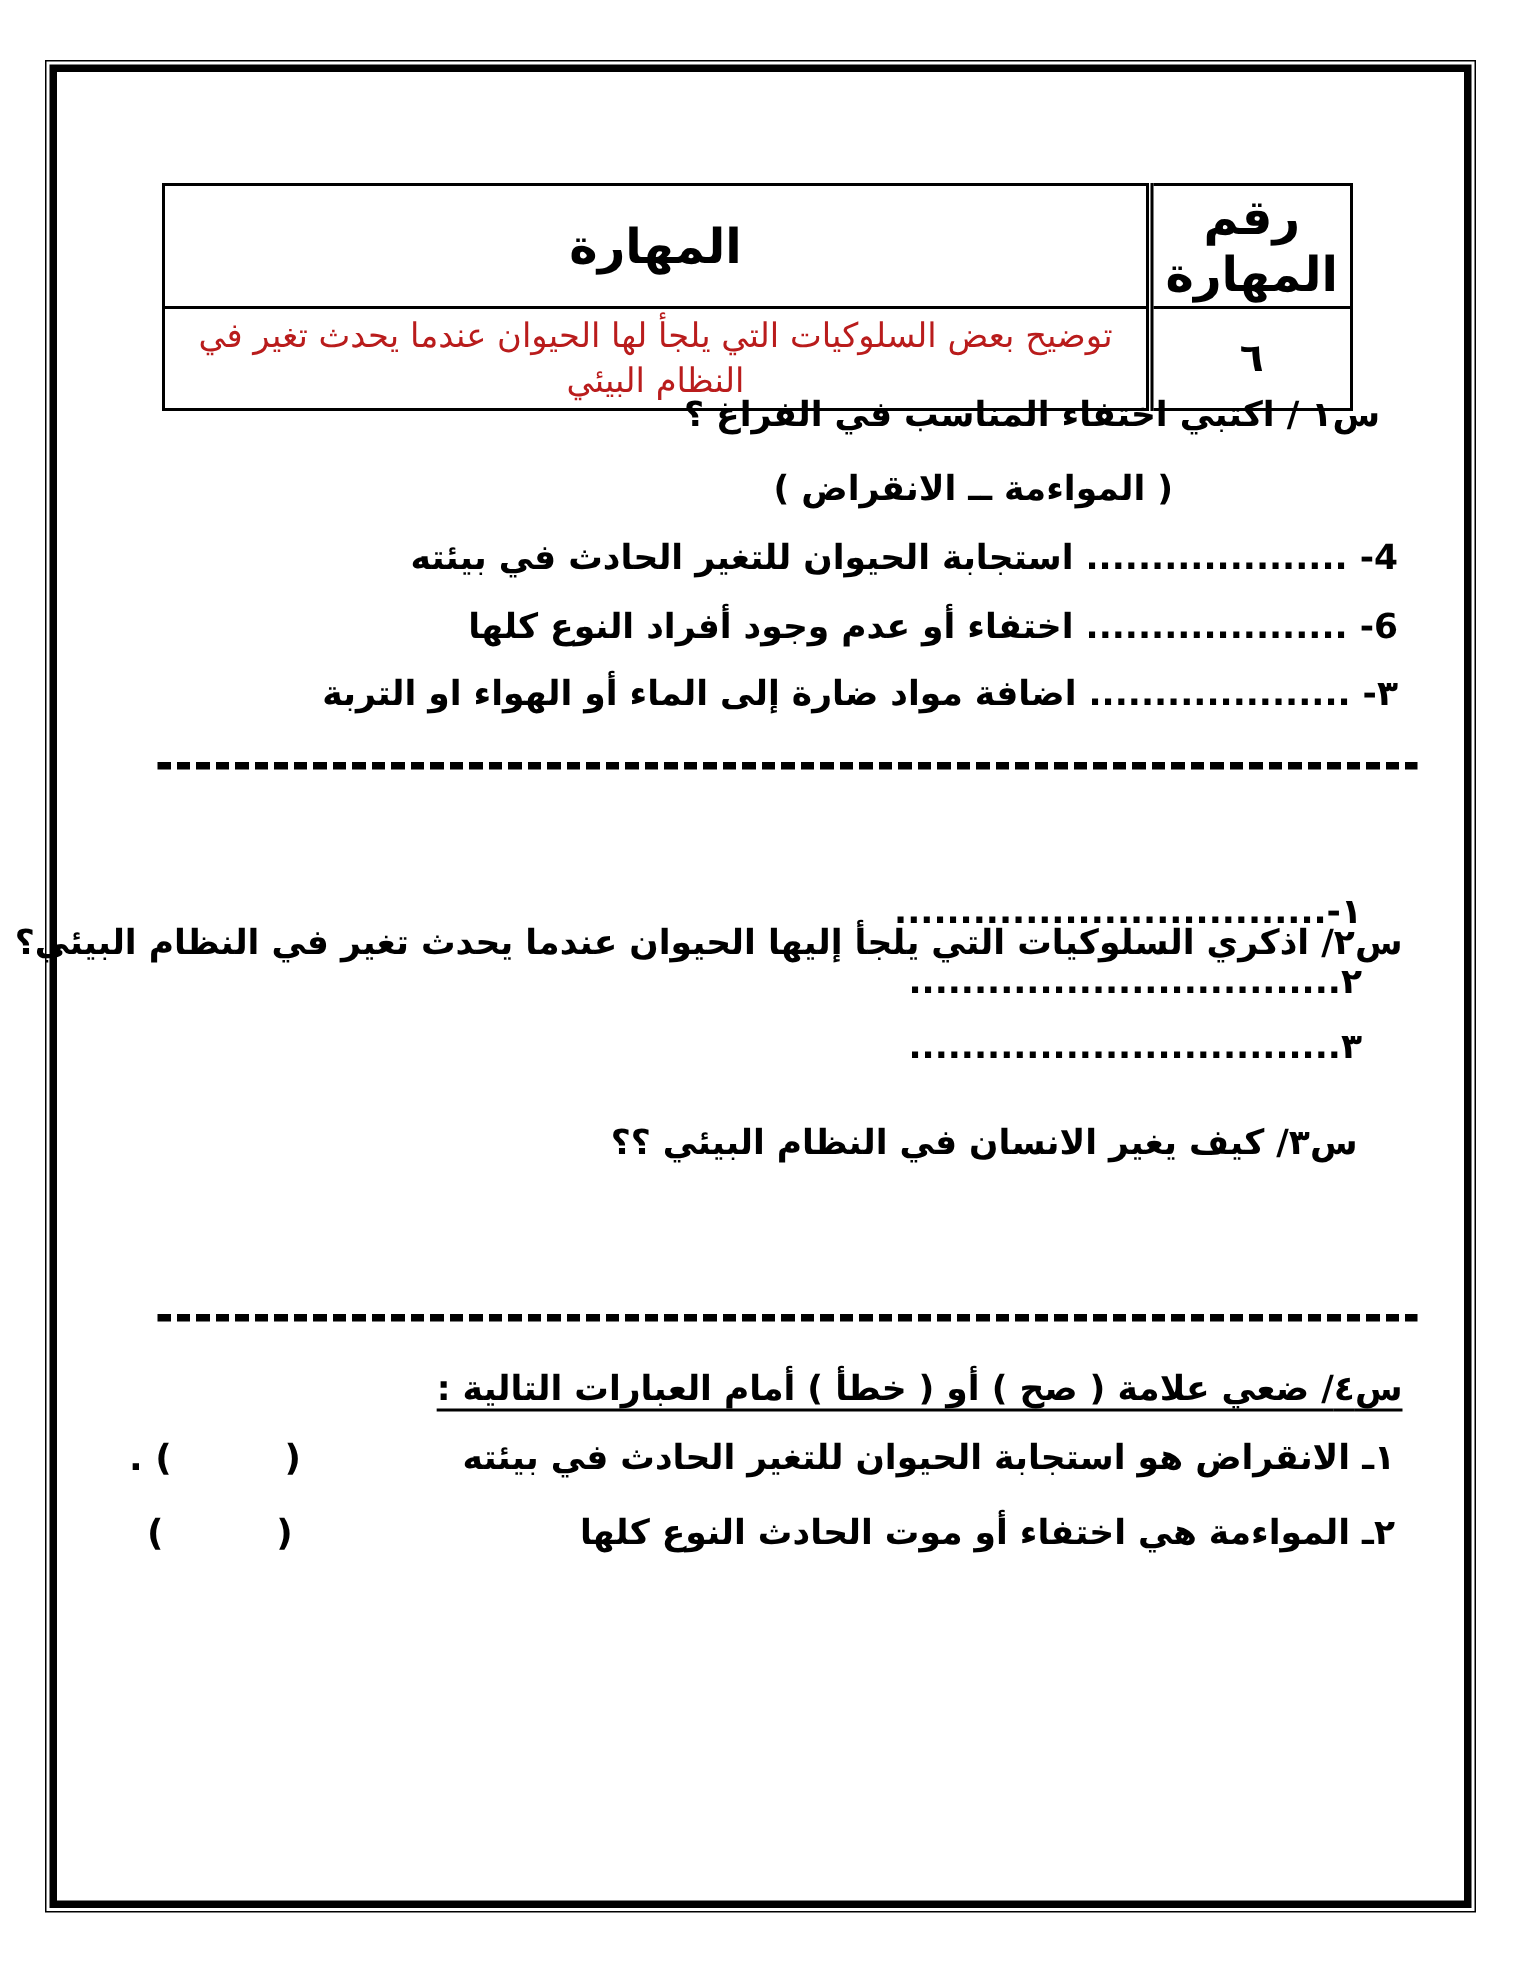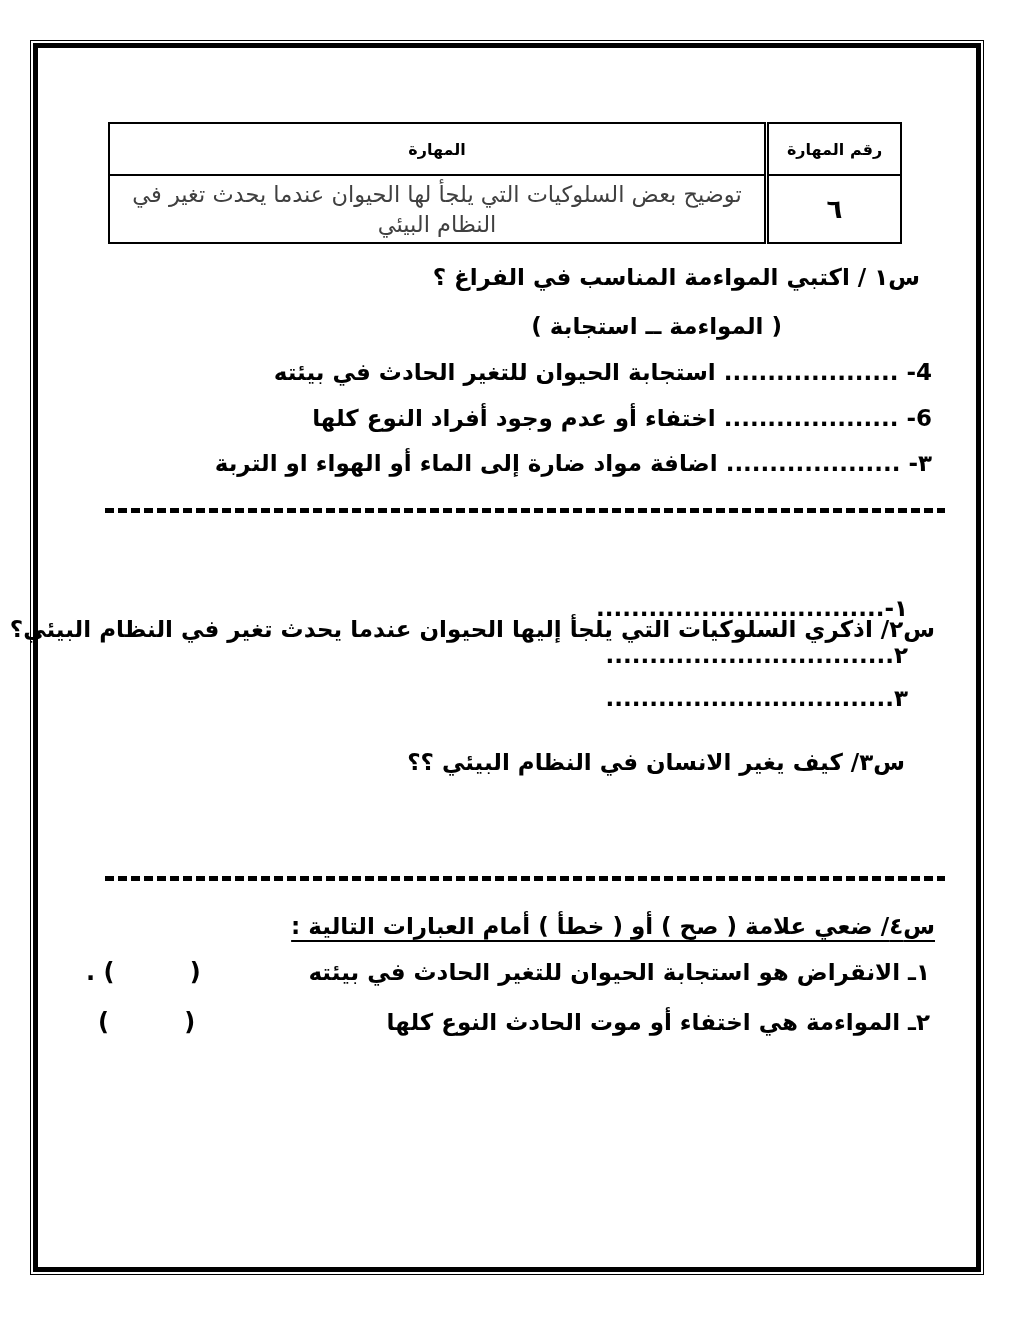--- a/index.html
+++ b/index.html
@@ -28,21 +28,21 @@
     table-layout: fixed;
     direction: rtl;
   }
   table.skill-table th, table.skill-table td {
     border: 2px solid #000000;
     text-align: center;
     vertical-align: middle;
     padding: 2px 6px;
   }
   table.skill-table .num-col { width: 119px; border-left: 5px double #000000; }
-  table.skill-table th { font-size: 16px; font-weight: bold; height: 46px; margin-left: 28px; }
+  table.skill-table th { font-size: 32px; font-weight: bold; height: 46px; margin-left: 28px; }
   table.skill-table td { height: 62px; }
   td.skill-desc { font-size: 22.5px; font-weight: normal; line-height: 1.35; }
   td.skill-num  { font-size: 26px; font-weight: bold; }
   .line {
     position: absolute;
     direction: rtl;
     text-align: right;
     white-space: nowrap;
     font-weight: bold;
     font-size: 23px;
@@ -75,27 +75,27 @@
 <div class="frame"></div>
 
 <table class="skill-table">
   <tbody>
     <tr>
       <th class="num-col">رقم المهارة</th>
       <th>المهارة</th>
     </tr>
     <tr>
       <td class="num-col skill-num">٦</td>
-      <td class="skill-desc red-text" style="color: #404040;">توضيح بعض السلوكيات التي يلجأ لها الحيوان عندما يحدث تغير في النظام البيئي</td>
+      <td class="skill-desc red-text" style="color: #b91c1c;">توضيح بعض السلوكيات التي يلجأ لها الحيوان عندما يحدث تغير في النظام البيئي</td>
     </tr>
   </tbody>
 </table>
 
-<div class="line" style="top:262px; right:99px;">س١ / اكتبي المواءمة المناسب في الفراغ ؟</div>
-<div class="line" style="top:311px; right:237px;">( المواءمة ــ استجابة )</div>
+<div class="line" style="top:262px; right:99px;">س١ / اكتبي اختفاء المناسب في الفراغ ؟</div>
+<div class="line" style="top:311px; right:237px;">( المواءمة ــ الانقراض )</div>
 <div class="line" style="top:357px; right:87px;">4- .................... استجابة الحيوان للتغير الحادث في بيئته</div>
 <div class="line" style="top:403px; right:87px;">6- .................... اختفاء أو عدم وجود أفراد النوع كلها</div>
 <div class="line" style="top:448px; right:87px;margin-left:36px;">٣- .................... اضافة مواد ضارة إلى الماء أو الهواء او التربة</div>
 
 <div class="dash-sep" style="top:508px;"></div>
 
 <div class="line" style="top:567px; right:84px;margin-top:47px;">س٢/ اذكري السلوكيات التي يلجأ إليها الحيوان عندما يحدث تغير في النظام البيئي؟</div>
 <div class="line" style="top:593px; right:111px;">١-.................................</div>
 <div class="line" style="top:640px; right:111px;">٢.................................</div>
 <div class="line" style="top:683px; right:111px;">٣.................................</div>

